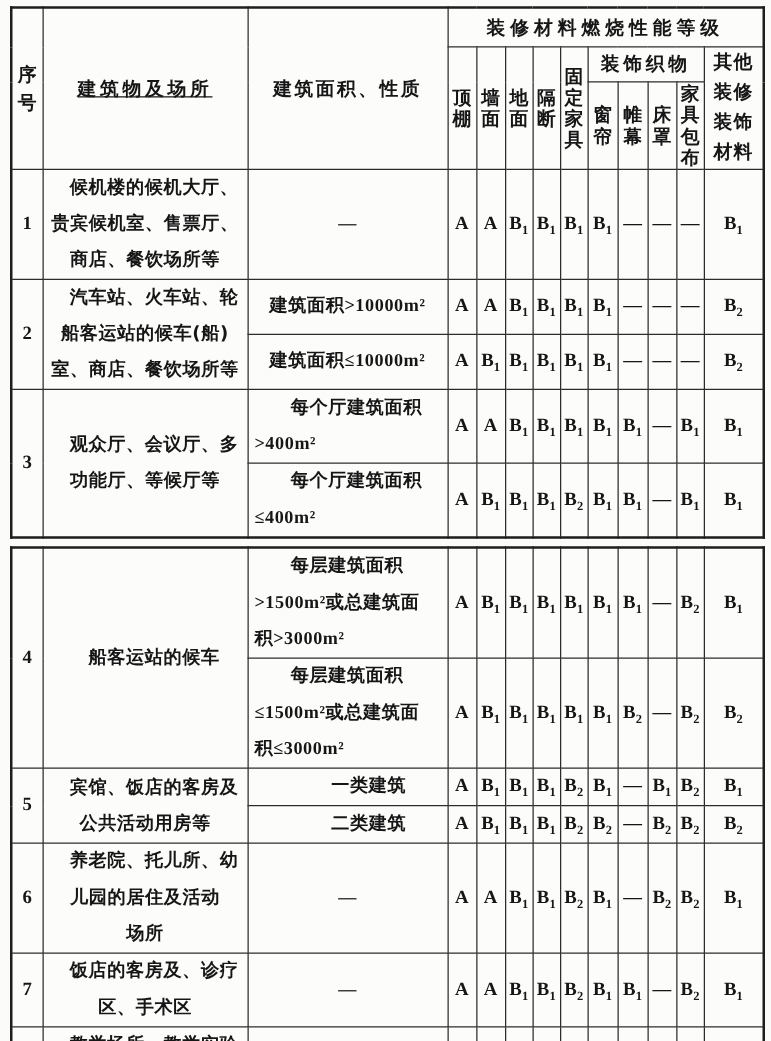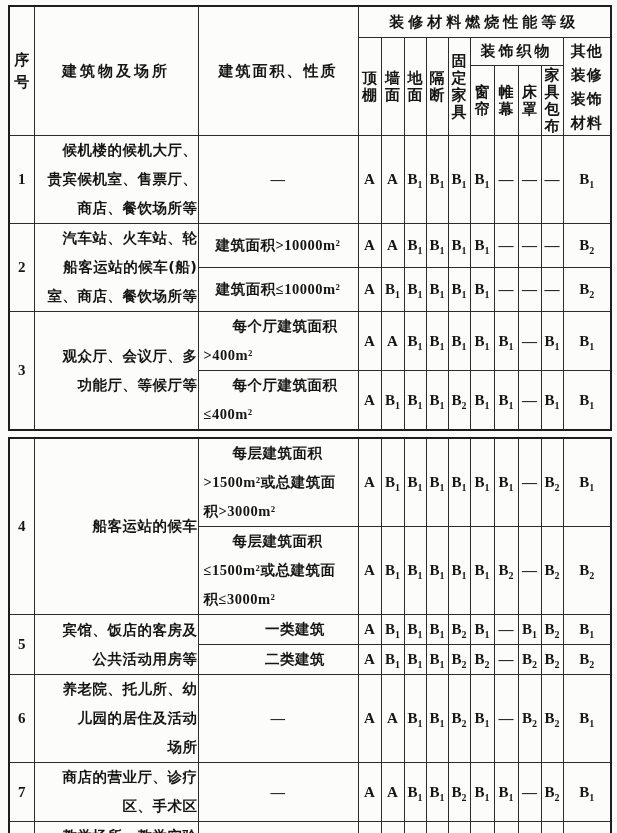--- a/index.html
+++ b/index.html
@@ -8,29 +8,29 @@
     padding:5px 7px 0 8px;background:#fbfbf9;}
   table.t{border-collapse:collapse;table-layout:fixed;width:602px;
     border:2px solid #1e1e1e;background:#fcfcfa;}
   table.t th,table.t td{border:1px solid #2c2c2c;padding:0;overflow:hidden;
     vertical-align:middle;color:#161616;}
   .gap{height:6px;}
   
   th{font-weight:bold;font-size:15px;white-space:pre-line;text-align:center;}
   th.h-title{letter-spacing:4px;height:30px;font-family:Liberation Mono, monospace;}
   th.h-serial{letter-spacing:0;line-height:22px;}
-  th.h-place{letter-spacing:3px;}
+  th.h-place{letter-spacing:3px;text-decoration:underline;}
   th.h-scale{letter-spacing:2px;}
   th.h-fabric{letter-spacing:3px;height:27px;}
   th.vert{line-height:17px;letter-spacing:0;padding:1px 0;}
-  th.h-other{line-height:24px;letter-spacing:1px;}
+  th.h-other{line-height:24px;letter-spacing:1px;font-family:Liberation Mono, monospace;}
   
   td.num{text-align:center;font-family:"Liberation Serif","DejaVu Serif",serif;
     font-weight:bold;font-size:15px;}
-  td.place{text-align:right;white-space:pre-line;text-indent:1em;
+  td.place{text-align:center;white-space:pre-line;text-indent:1em;
     padding:2px 2px 2px 2px;line-height:29px;font-size:14.5px;
     letter-spacing:0.5px;font-weight:bold;}
   td.scale{text-align:center;white-space:pre-line;line-height:29px;
     font-size:14.5px;font-weight:bold;letter-spacing:0.5px;
     font-family:"Liberation Serif","DejaVu Sans",serif;}
   td.scale.multi{text-align:left;padding-left:5px;text-indent:2em;}
   td.scale.short{text-align:center;padding-left:5px;text-indent:2em;}
   td.rate{text-align:center;font-family:"Liberation Serif","DejaVu Serif",serif;
     font-weight:bold;font-size:15px;}
   td.rate sub{font-size:10px;line-height:0;}
@@ -270,21 +270,21 @@
           <td class="rate">B<sub>1</sub></td>
           <td class="rate">B<sub>2</sub></td>
           <td class="rate">B<sub>1</sub></td>
           <td class="rate">—</td>
           <td class="rate">B<sub>2</sub></td>
           <td class="rate">B<sub>2</sub></td>
           <td class="rate">B<sub>1</sub></td>
         </tr>
         <tr style="height: 57px;">
           <td class="num" rowspan="1">7</td>
-          <td class="place" rowspan="1">商店的营业厅、诊疗
+          <td class="place" rowspan="1">饭店的客房及、诊疗
 区、手术区</td>
           <td class="scale">—</td>
           <td class="rate">A</td>
           <td class="rate">A</td>
           <td class="rate">B<sub>1</sub></td>
           <td class="rate">B<sub>1</sub></td>
           <td class="rate">B<sub>2</sub></td>
           <td class="rate">B<sub>1</sub></td>
           <td class="rate">B<sub>1</sub></td>
           <td class="rate">—</td>

